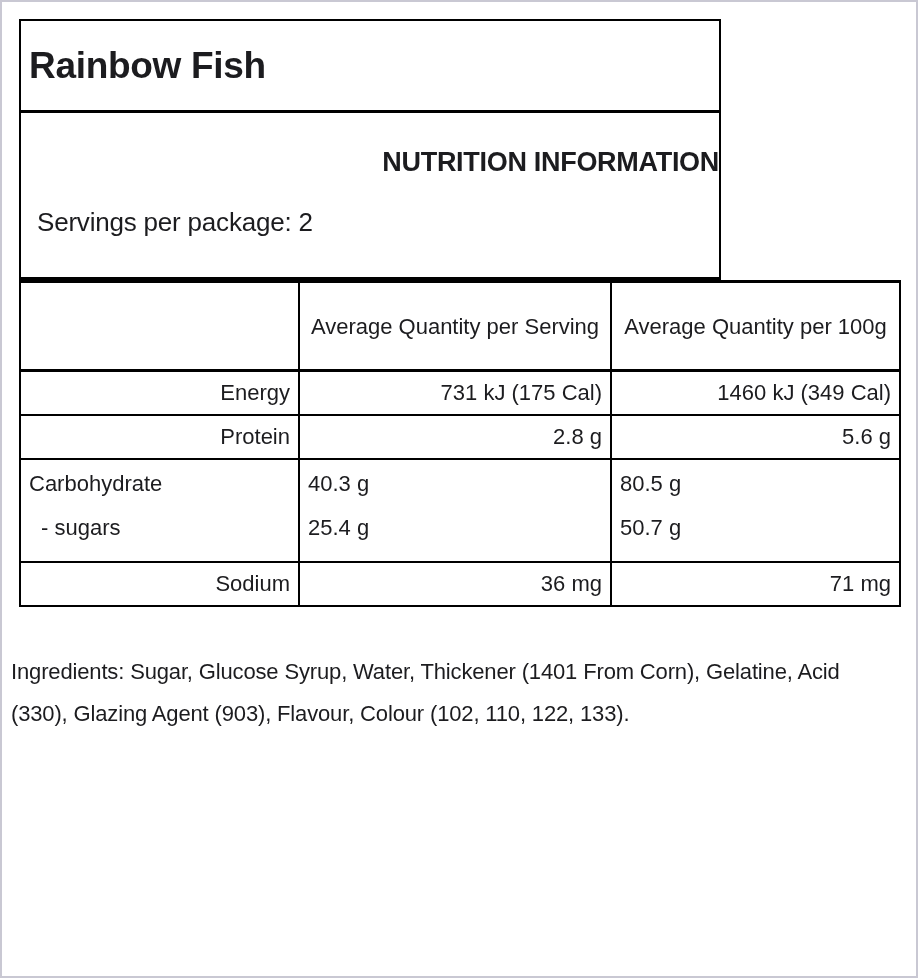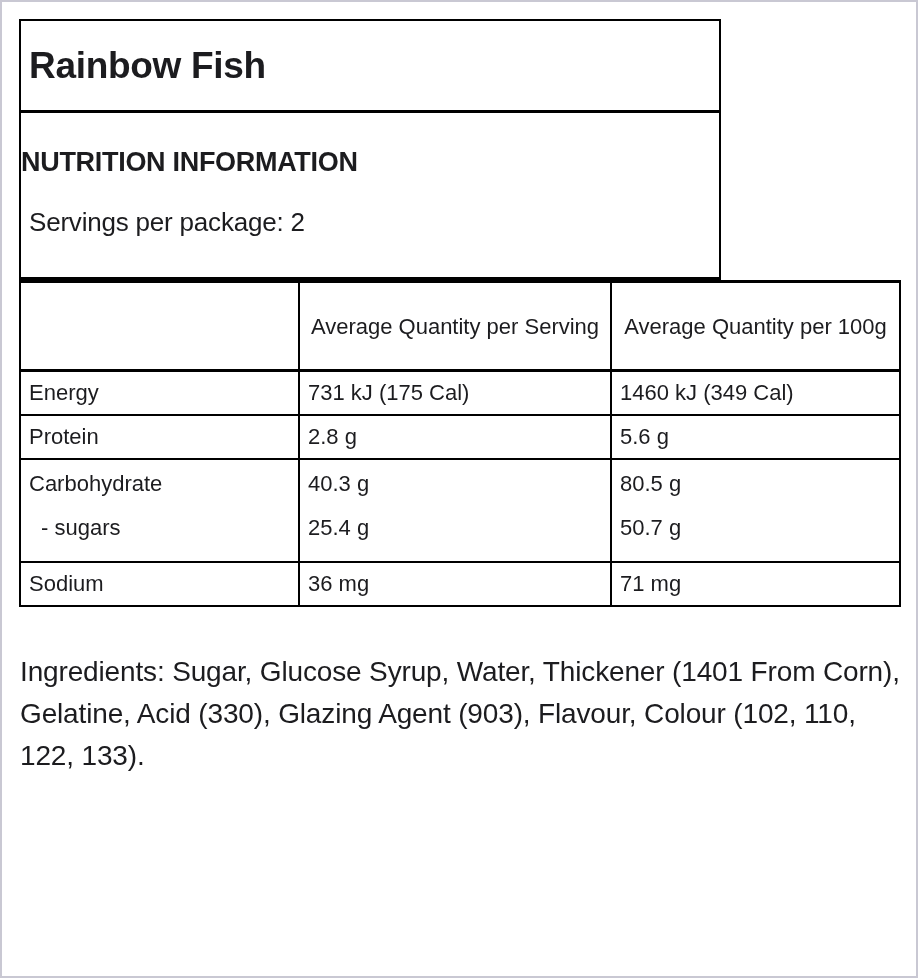--- a/index.html
+++ b/index.html
@@ -36,26 +36,26 @@
   }
   .info-box {
     border-left: 2px solid #000; border-right: 2px solid #000;
     border-bottom: 3px solid #000;
     box-sizing: border-box;
     height: 167px;
     position: relative;
   }
   .info-heading {
     position: absolute; left: 0; right: 0; top: 34px;
-    text-align: left;
+    text-align: right;
     font-size: 27px; font-weight: bold;
     letter-spacing: -0.3px;
   }
   .serv {
-    position: absolute; left: 8px;
+    position: absolute; left: 16px;
     font-size: 26px;
     letter-spacing: -0.2px;
   }
   .serv.pkg { top: 94px; }
   .serv.size { top: 126px; }
 
   table.nutr {
     border-collapse: collapse;
     width: 880px;
     table-layout: fixed;
@@ -64,30 +64,30 @@
     border: 2px solid #000;
     font-size: 22px;
     padding: 0 8px;
     vertical-align: middle;
   }
   table.nutr col.c1 { width: 279px; }
   table.nutr col.c2 { width: 312px; }
   table.nutr col.c3 { width: 289px; }
   tr.hdr td { height: 86px; text-align: center; line-height: 35px; }
   tr.hdr td.blank { }
-  tr.r td { height: 42px; }
+  tr.r td { height: 42px; text-align: right; }
   tr.carb td { height: 86px; padding-top: 2px; padding-bottom: 11px; }
   .line { display: block; height: 44px; line-height: 44px; }
   .indent { padding-left: 12px; }
   tr.hdr td { border-top: 3px solid #000; border-bottom: 3px solid #000; }
 
   .ingredients {
-    position: absolute; left: 20px; top: 651px;
+    position: absolute; left: 11px; top: 651px;
     width: 880px;
-    font-size: 28px;
+    font-size: 22px;
     line-height: 42px;
     letter-spacing: -0.15px;
   }
 </style>
 </head>
 <body>
 
 <div class="frame"></div>
 
 <div class="panel">

